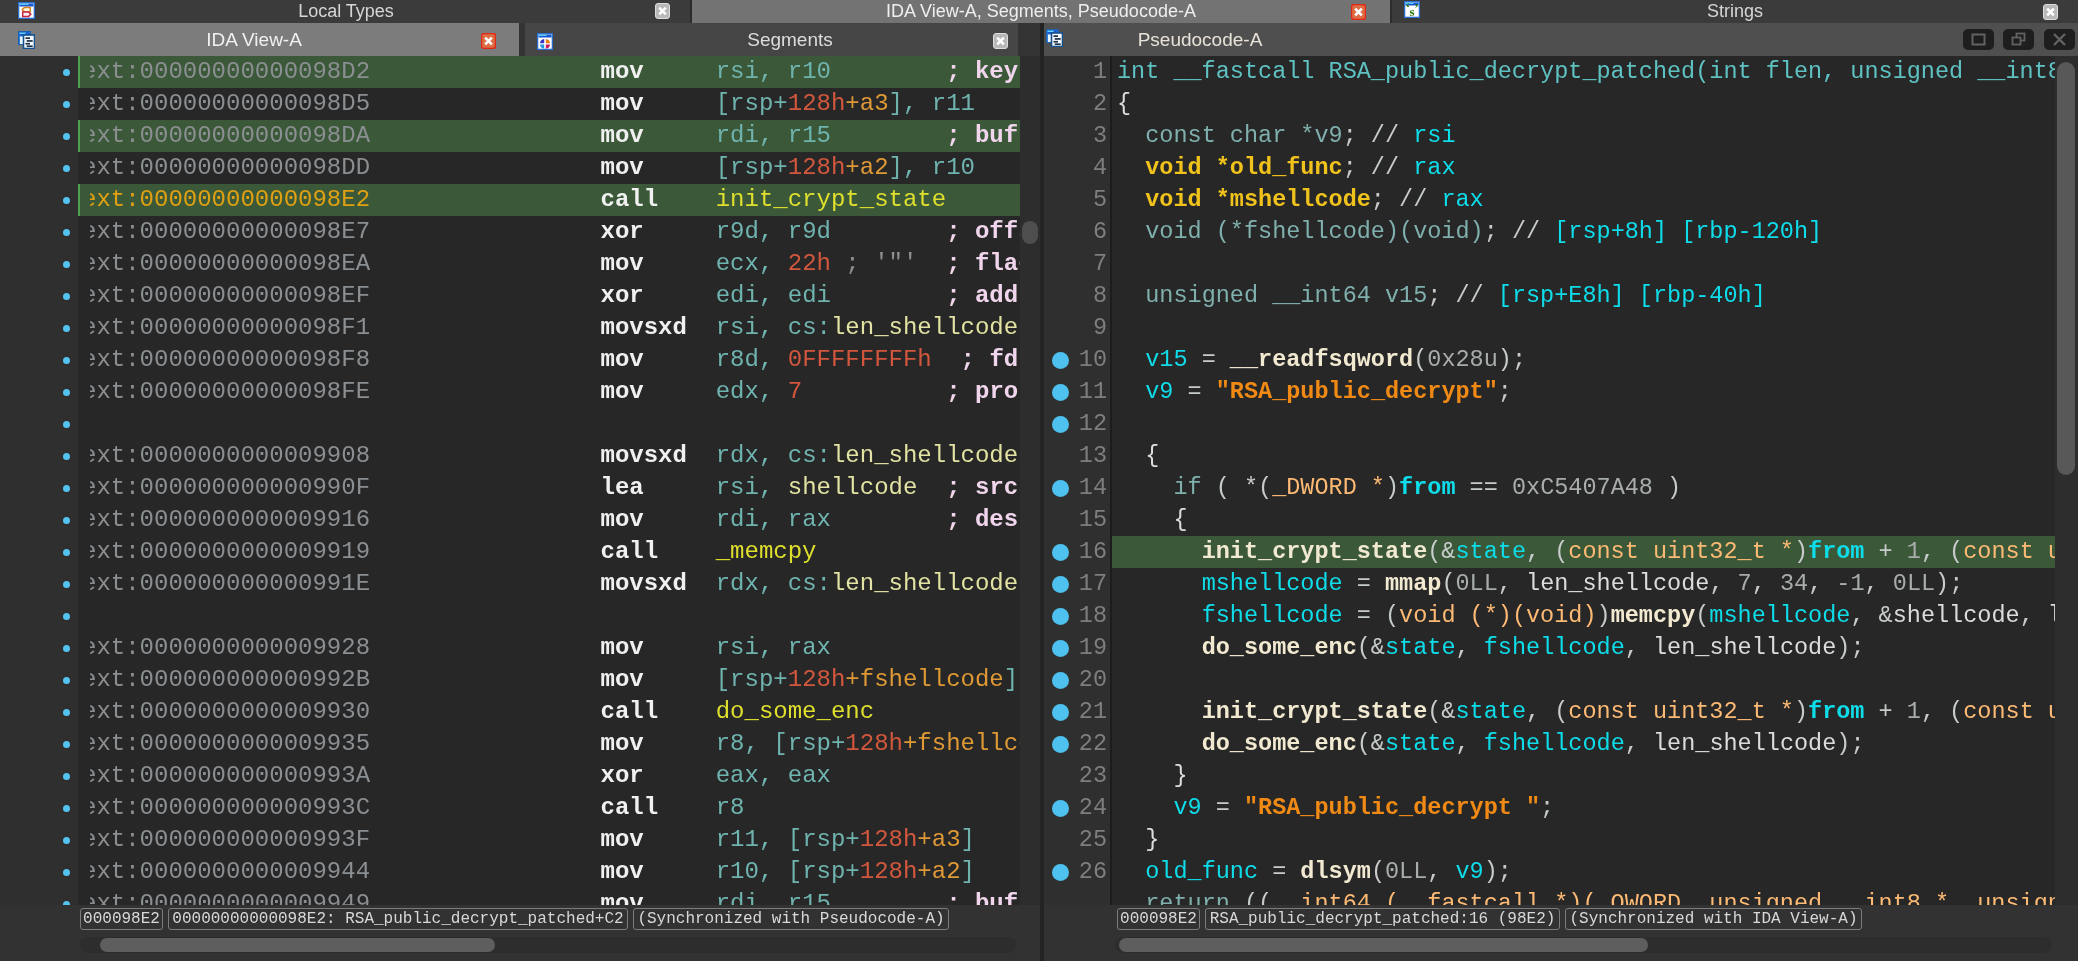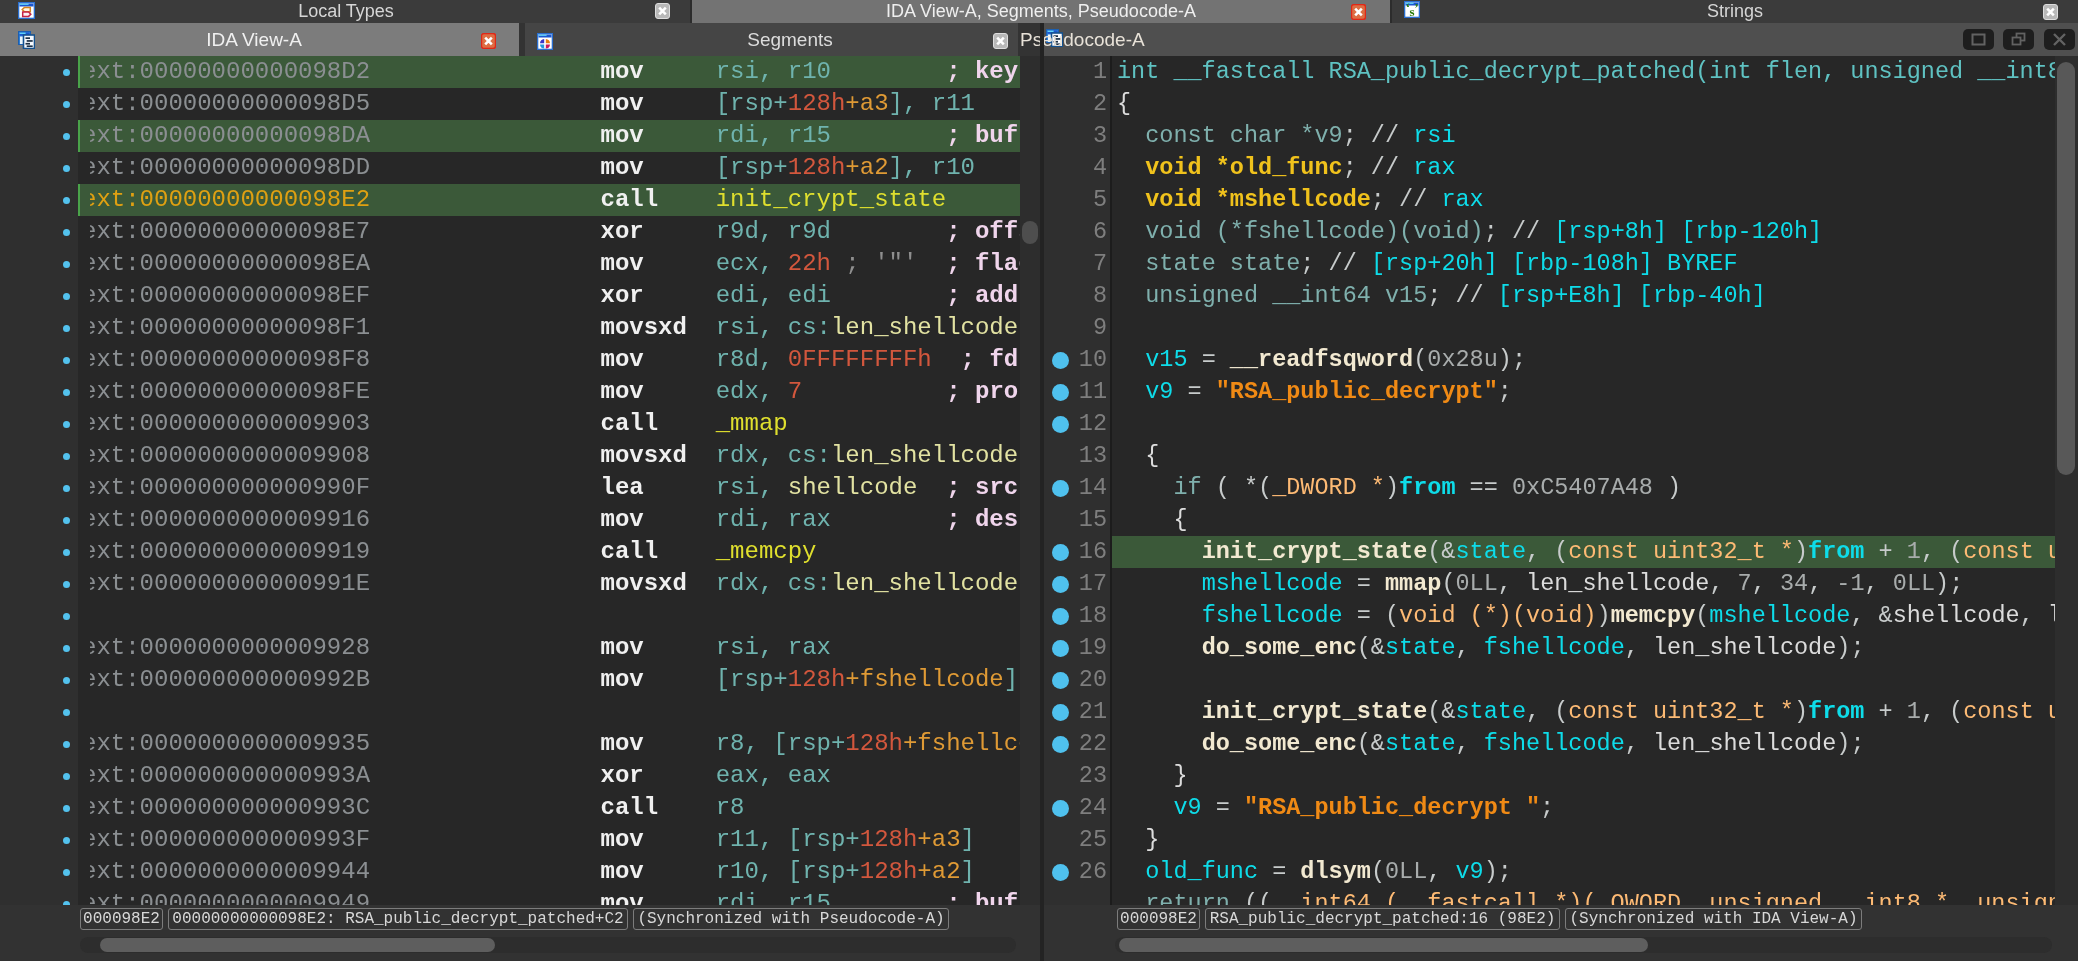--- a/index.html
+++ b/index.html
@@ -96,21 +96,21 @@
 <rect x="0.5" y="0.5" width="12" height="13" fill="#2f7fd6" stroke="#1c5fb0"></rect>
 <rect x="1.5" y="1.5" width="10" height="3.2" fill="#1b56d0"></rect>
 <rect x="1.6" y="1.6" width="6" height="1.4" fill="#5fd4f8"></rect>
 <rect x="2" y="5.5" width="9" height="7.5" fill="#eaf6fd"></rect>
 <rect x="5.5" y="4" width="11" height="13.5" fill="#f8fbff" stroke="#14518e" stroke-width="1.6"></rect>
 <rect x="7.5" y="6.3" width="4.5" height="1.7" fill="#1c3046"></rect>
 <rect x="8.7" y="9.1" width="6" height="1.7" fill="#1c3046"></rect>
 <rect x="7.5" y="11.9" width="4.5" height="1.7" fill="#1c3046"></rect>
 <rect x="8.7" y="14.4" width="6" height="1.6" fill="#1c3046"></rect>
 </svg></div>
-<div class="tt2" style="left:1020px;top:23px;width:300px;text-align:left;color:#e8e2d8">Pseudocode-A</div>
+<div class="tt2" style="left:1050px;top:23px;width:300px;text-align:center;color:#e8e2d8">Pseudocode-A</div>
 <div class="abs" style="left:1963px;top:29px;width:31px;height:21px;background:#1e1e1e;border-radius:5px"></div>
 <svg class="abs" style="left:1963px;top:29px" width="31" height="21" viewBox="0 0 31 21">
     <rect x="9.5" y="5.5" width="12" height="10" fill="none" stroke="#626262" stroke-width="2"></rect>
   </svg>
 <div class="abs" style="left:2003px;top:29px;width:31px;height:21px;background:#1e1e1e;border-radius:5px"></div>
 <svg class="abs" style="left:2003px;top:29px" width="31" height="21" viewBox="0 0 31 21">
     <rect x="13.5" y="4.5" width="8" height="7" fill="none" stroke="#626262" stroke-width="1.8"></rect>
     <rect x="9.5" y="8.5" width="8" height="7" fill="#1e1e1e" stroke="#626262" stroke-width="1.8"></rect>
   </svg>
 <div class="abs" style="left:2044px;top:29px;width:31px;height:21px;background:#1e1e1e;border-radius:5px"></div>
@@ -156,28 +156,28 @@
       <div class="ln" style="top:32px"><i class="A">ext:00000000000098D5</i>                <i class="M">mov</i>     <i class="R">[rsp+</i><i class="N">128h</i><i class="V">+a3</i><i class="R">], r11</i></div>
       <div class="ln" style="top:64px"><i class="A">ext:00000000000098DA</i>                <i class="M">mov</i>     <i class="R">rdi, r15</i>        <i class="C">; buf</i></div>
       <div class="ln" style="top:96px"><i class="A">ext:00000000000098DD</i>                <i class="M">mov</i>     <i class="R">[rsp+</i><i class="N">128h</i><i class="V">+a2</i><i class="R">], r10</i></div>
       <div class="ln" style="top:128px"><i class="AO">ext:00000000000098E2</i>                <i class="M">call</i>    <i class="Y">init_crypt_state</i></div>
       <div class="ln" style="top:160px"><i class="A">ext:00000000000098E7</i>                <i class="M">xor</i>     <i class="R">r9d, r9d</i>        <i class="C">; offset</i></div>
       <div class="ln" style="top:192px"><i class="A">ext:00000000000098EA</i>                <i class="M">mov</i>     <i class="R">ecx, </i><i class="N">22h</i> <i class="G">; '"'</i>  <i class="C">; flags</i></div>
       <div class="ln" style="top:224px"><i class="A">ext:00000000000098EF</i>                <i class="M">xor</i>     <i class="R">edi, edi</i>        <i class="C">; addr</i></div>
       <div class="ln" style="top:256px"><i class="A">ext:00000000000098F1</i>                <i class="M">movsxd</i>  <i class="R">rsi, cs:</i><i class="P">len_shellcode</i></div>
       <div class="ln" style="top:288px"><i class="A">ext:00000000000098F8</i>                <i class="M">mov</i>     <i class="R">r8d, </i><i class="N">0FFFFFFFFh</i>  <i class="C">; fd</i></div>
       <div class="ln" style="top:320px"><i class="A">ext:00000000000098FE</i>                <i class="M">mov</i>     <i class="R">edx, </i><i class="N">7</i>          <i class="C">; prot</i></div>
-      <div class="ln" style="top:352px"><i class="A">ext:0000000000009903</i>                <i class="M">call</i>    <i class="Y">_mmap</i></div>
       <div class="ln" style="top:384px"><i class="A">ext:0000000000009908</i>                <i class="M">movsxd</i>  <i class="R">rdx, cs:</i><i class="P">len_shellcode</i></div>
       <div class="ln" style="top:416px"><i class="A">ext:000000000000990F</i>                <i class="M">lea</i>     <i class="R">rsi, </i><i class="P">shellcode</i>  <i class="C">; src</i></div>
       <div class="ln" style="top:448px"><i class="A">ext:0000000000009916</i>                <i class="M">mov</i>     <i class="R">rdi, rax</i>        <i class="C">; dest</i></div>
       <div class="ln" style="top:480px"><i class="A">ext:0000000000009919</i>                <i class="M">call</i>    <i class="Y">_memcpy</i></div>
       <div class="ln" style="top:512px"><i class="A">ext:000000000000991E</i>                <i class="M">movsxd</i>  <i class="R">rdx, cs:</i><i class="P">len_shellcode</i></div>
       <div class="ln" style="top:576px"><i class="A">ext:0000000000009928</i>                <i class="M">mov</i>     <i class="R">rsi, rax</i></div>
       <div class="ln" style="top:608px"><i class="A">ext:000000000000992B</i>                <i class="M">mov</i>     <i class="R">[rsp+</i><i class="N">128h</i><i class="V">+fshellcode</i><i class="R">], rax</i></div>
+      <div class="ln" style="top:640px"><i class="A">ext:0000000000009930</i>                <i class="M">call</i>    <i class="Y">do_some_enc</i></div>
       <div class="ln" style="top:672px"><i class="A">ext:0000000000009935</i>                <i class="M">mov</i>     <i class="R">r8, [rsp+</i><i class="N">128h</i><i class="V">+fshellcode</i></div>
       <div class="ln" style="top:704px"><i class="A">ext:000000000000993A</i>                <i class="M">xor</i>     <i class="R">eax, eax</i></div>
       <div class="ln" style="top:736px"><i class="A">ext:000000000000993C</i>                <i class="M">call</i>    <i class="R">r8</i></div>
       <div class="ln" style="top:768px"><i class="A">ext:000000000000993F</i>                <i class="M">mov</i>     <i class="R">r11, [rsp+</i><i class="N">128h</i><i class="V">+a3</i><i class="R">]</i></div>
       <div class="ln" style="top:800px"><i class="A">ext:0000000000009944</i>                <i class="M">mov</i>     <i class="R">r10, [rsp+</i><i class="N">128h</i><i class="V">+a2</i><i class="R">]</i></div>
       <div class="ln" style="top:832px"><i class="A">ext:0000000000009949</i>                <i class="M">mov</i>     <i class="R">rdi, r15</i>        <i class="C">; buf</i></div>
     </div>
 </div>
 <div class="abs" style="left:1020px;top:56px;width:20px;height:849px;background:#2d2d2d"></div>
 <div class="abs" style="left:1022px;top:221px;width:16px;height:23px;background:#4e4e4e;border-radius:8px"></div>
@@ -193,21 +193,20 @@
 <div class="abs" style="left:1044px;top:56px;width:66px;height:849px;background:#2f2f2f"></div>
 <div class="abs" style="left:1110px;top:56px;width:2px;height:849px;background:#1c1c1c"></div>
 <div id="pcode" class="abs" style="left:1112px;top:56px;width:943px;height:849px;background:#272727;overflow:hidden">
 <div class="abs" style="left:0;top:480px;width:943px;height:32px;background:#3b5939"></div>
 <div class="ln" style="top:0px"><i class="T1">int __fastcall RSA_public_decrypt_patched(int flen, unsigned __int8 *from, unsigned __int8 *to)</i></div>
     <div class="ln" style="top:32px"><i class="WH">{</i></div>
     <div class="ln" style="top:64px">  <i class="KW">const char *v9</i><i class="SL">; //</i> <i class="CC">rsi</i></div>
     <div class="ln" style="top:96px">  <i class="YB">void *old_func</i><i class="SL">; //</i> <i class="CC">rax</i></div>
     <div class="ln" style="top:128px">  <i class="YB">void *mshellcode</i><i class="SL">; //</i> <i class="CC">rax</i></div>
     <div class="ln" style="top:160px">  <i class="KW">void (*fshellcode)(void)</i><i class="SL">; //</i> <i class="CC">[rsp+8h] [rbp-120h]</i></div>
-    <div class="ln" style="top:192px">  <i class="KW">state state</i><i class="SL">; //</i> <i class="CC">[rsp+20h] [rbp-108h] BYREF</i></div>
     <div class="ln" style="top:224px">  <i class="KW">unsigned __int64 v15</i><i class="SL">; //</i> <i class="CC">[rsp+E8h] [rbp-40h]</i></div>
     <div class="ln" style="top:256px"></div>
     <div class="ln" style="top:288px">  <i class="CY">v15</i><i class="SL"> = </i><i class="FN">__readfsqword</i><i class="SL">(</i><i class="NM">0x28u</i><i class="SL">);</i></div>
     <div class="ln" style="top:320px">  <i class="CY">v9</i><i class="SL"> = </i><i class="ST">"RSA_public_decrypt"</i><i class="SL">;</i></div>
     <div class="ln" style="top:384px">  <i class="WH">{</i></div>
     <div class="ln" style="top:416px">    <i class="KW">if</i><i class="SL"> ( *(</i><i class="YL">_DWORD *</i><i class="SL">)</i><i class="CYB">from</i><i class="SL"> == </i><i class="NM">0xC5407A48</i><i class="SL"> )</i></div>
     <div class="ln" style="top:448px">    <i class="WH">{</i></div>
     <div class="ln" style="top:480px">      <i class="FN">init_crypt_state</i><i class="SL">(&amp;</i><i class="CY">state</i><i class="SL">, (</i><i class="YL">const uint32_t *</i><i class="SL">)</i><i class="CYB">from</i><i class="SL"> + </i><i class="NM">1</i><i class="SL">, (</i><i class="YL">const uint32_t *</i></div>
     <div class="ln" style="top:512px">      <i class="CY">mshellcode</i><i class="SL"> = </i><i class="FN">mmap</i><i class="SL">(</i><i class="NM">0LL</i><i class="SL">, </i><i class="WH">len_shellcode</i><i class="SL">, </i><i class="NM">7</i><i class="SL">, </i><i class="NM">34</i><i class="SL">, </i><i class="NM">-1</i><i class="SL">, </i><i class="NM">0LL</i><i class="SL">);</i></div>
     <div class="ln" style="top:544px">      <i class="CY">fshellcode</i><i class="SL"> = (</i><i class="YL">void (*)(void)</i><i class="SL">)</i><i class="FN">memcpy</i><i class="SL">(</i><i class="CY">mshellcode</i><i class="SL">, &amp;</i><i class="WH">shellcode</i><i class="SL">, </i><i class="WH">len_shellcode</i></div>

